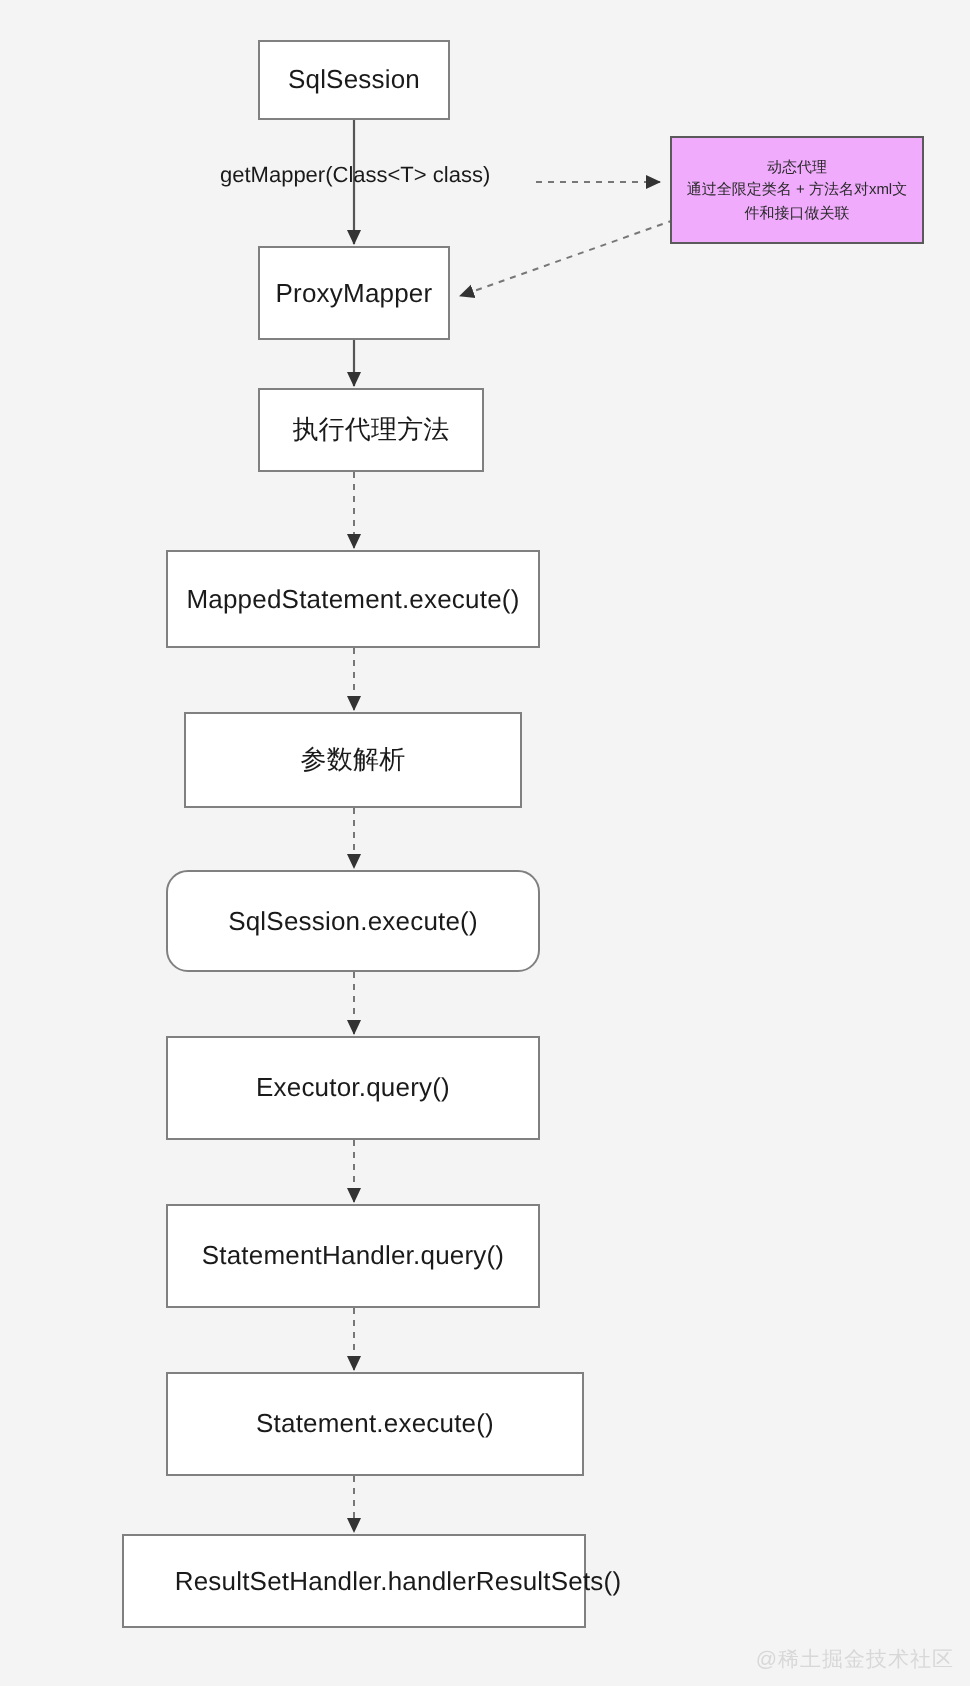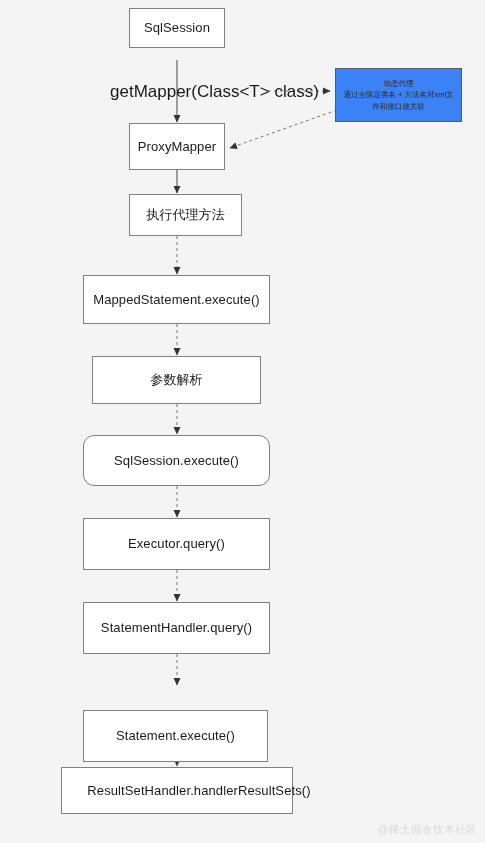--- a/index.html
+++ b/index.html
@@ -25,38 +25,38 @@
     justify-content: center;
     text-align: center;
     color: #1a1a1a;
     font-size: 13px;
     line-height: 1.35;
     letter-spacing: 0.1px;
   }
   .note {
     position: absolute;
     box-sizing: border-box;
-    background: #3b82f6;
+    background: #f0abfc;
     border: 1px solid #5a5a5a;
     display: flex;
     flex-direction: column;
     align-items: center;
     justify-content: center;
     text-align: center;
     color: #2a2a2a;
     font-size: 7.5px;
     line-height: 1.5;
     padding: 3px 4px;
   }
   .note .note-title { display: block; }
   .note .note-body { display: block; }
 
   .edge-label {
     position: absolute;
-    font-size: 17px;
+    font-size: 11px;
     color: #1a1a1a;
     white-space: nowrap;
   }
 
   svg.links {
     position: absolute;
     left: 0;
     top: 0;
     width: 485px;
     height: 843px;
@@ -104,21 +104,21 @@
 
     <line x1="177" y1="486" x2="177" y2="517" stroke="#777777" stroke-width="1" stroke-dasharray="3,3" marker-end="url(#arrowDash)"></line>
 
     <line x1="177" y1="570" x2="177" y2="601" stroke="#777777" stroke-width="1" stroke-dasharray="3,3" marker-end="url(#arrowDash)"></line>
 
     <line x1="177" y1="654" x2="177" y2="685" stroke="#777777" stroke-width="1" stroke-dasharray="3,3" marker-end="url(#arrowDash)"></line>
 
     <line x1="177" y1="738" x2="177" y2="766" stroke="#777777" stroke-width="1" stroke-dasharray="3,3" marker-end="url(#arrowDash)"></line>
   </svg>
 
-  <div class="node" style="left:129px; top:8px; width:96px; height:40px;">SqlSession</div>
+  <div class="node" style="left:129px; top:20px; width:96px; height:40px;">SqlSession</div>
 
   <div class="edge-label" style="left:110px; top:82px;">getMapper(Class&lt;T&gt; class)</div>
 
   <div class="note" style="left:335px; top:68px; width:127px; height:54px;">
     <span class="note-title">动态代理</span>
     <span class="note-body">通过全限定类名 + 方法名对xml文件和接口做关联</span>
   </div>
 
   <div class="node" style="left:129px; top:123px; width:96px; height:47px;">ProxyMapper</div>
 
@@ -127,19 +127,19 @@
   <div class="node" style="left:83px; top:275px; width:187px; height:49px;">MappedStatement.execute()</div>
 
   <div class="node" style="left:92px; top:356px; width:169px; height:48px;">参数解析</div>
 
   <div class="node" style="left:83px; top:435px; width:187px; height:51px;border-radius:11px;">SqlSession.execute()</div>
 
   <div class="node" style="left:83px; top:518px; width:187px; height:52px;">Executor.query()</div>
 
   <div class="node" style="left:83px; top:602px; width:187px; height:52px;">StatementHandler.query()</div>
 
-  <div class="node" style="left:83px; top:686px; width:185px; height:52px;margin-top:24px;">Statement.execute()</div>
+  <div class="node" style="left:83px; top:686px; width:209px; height:52px;">Statement.execute()</div>
 
   <div class="node" style="left:61px; top:767px; width:232px; height:47px;padding-left:44px;">ResultSetHandler.handlerResultSets()</div>
 
   <div class="watermark">@稀土掘金技术社区</div>
 
 </div>
 
 </body></html>

